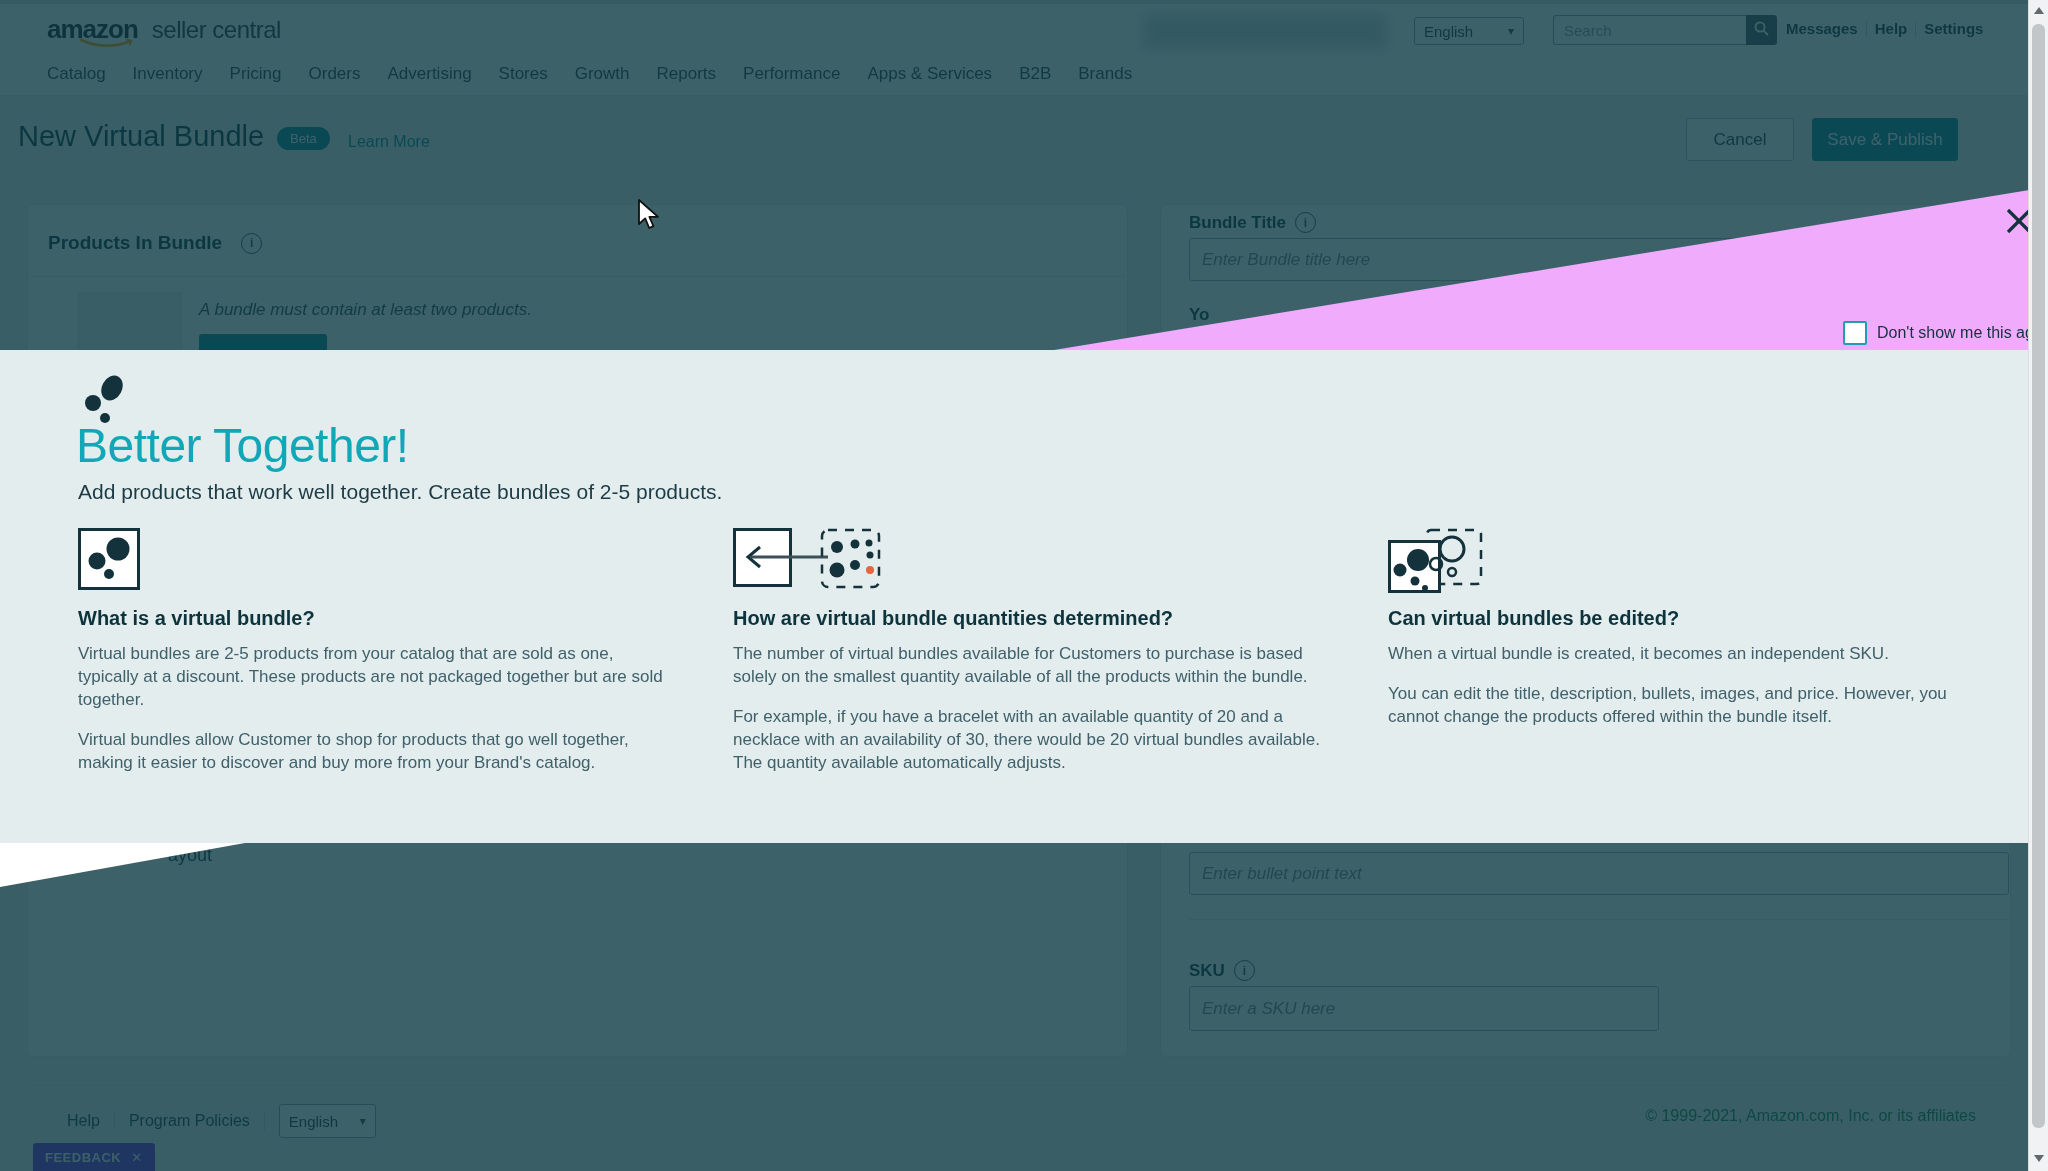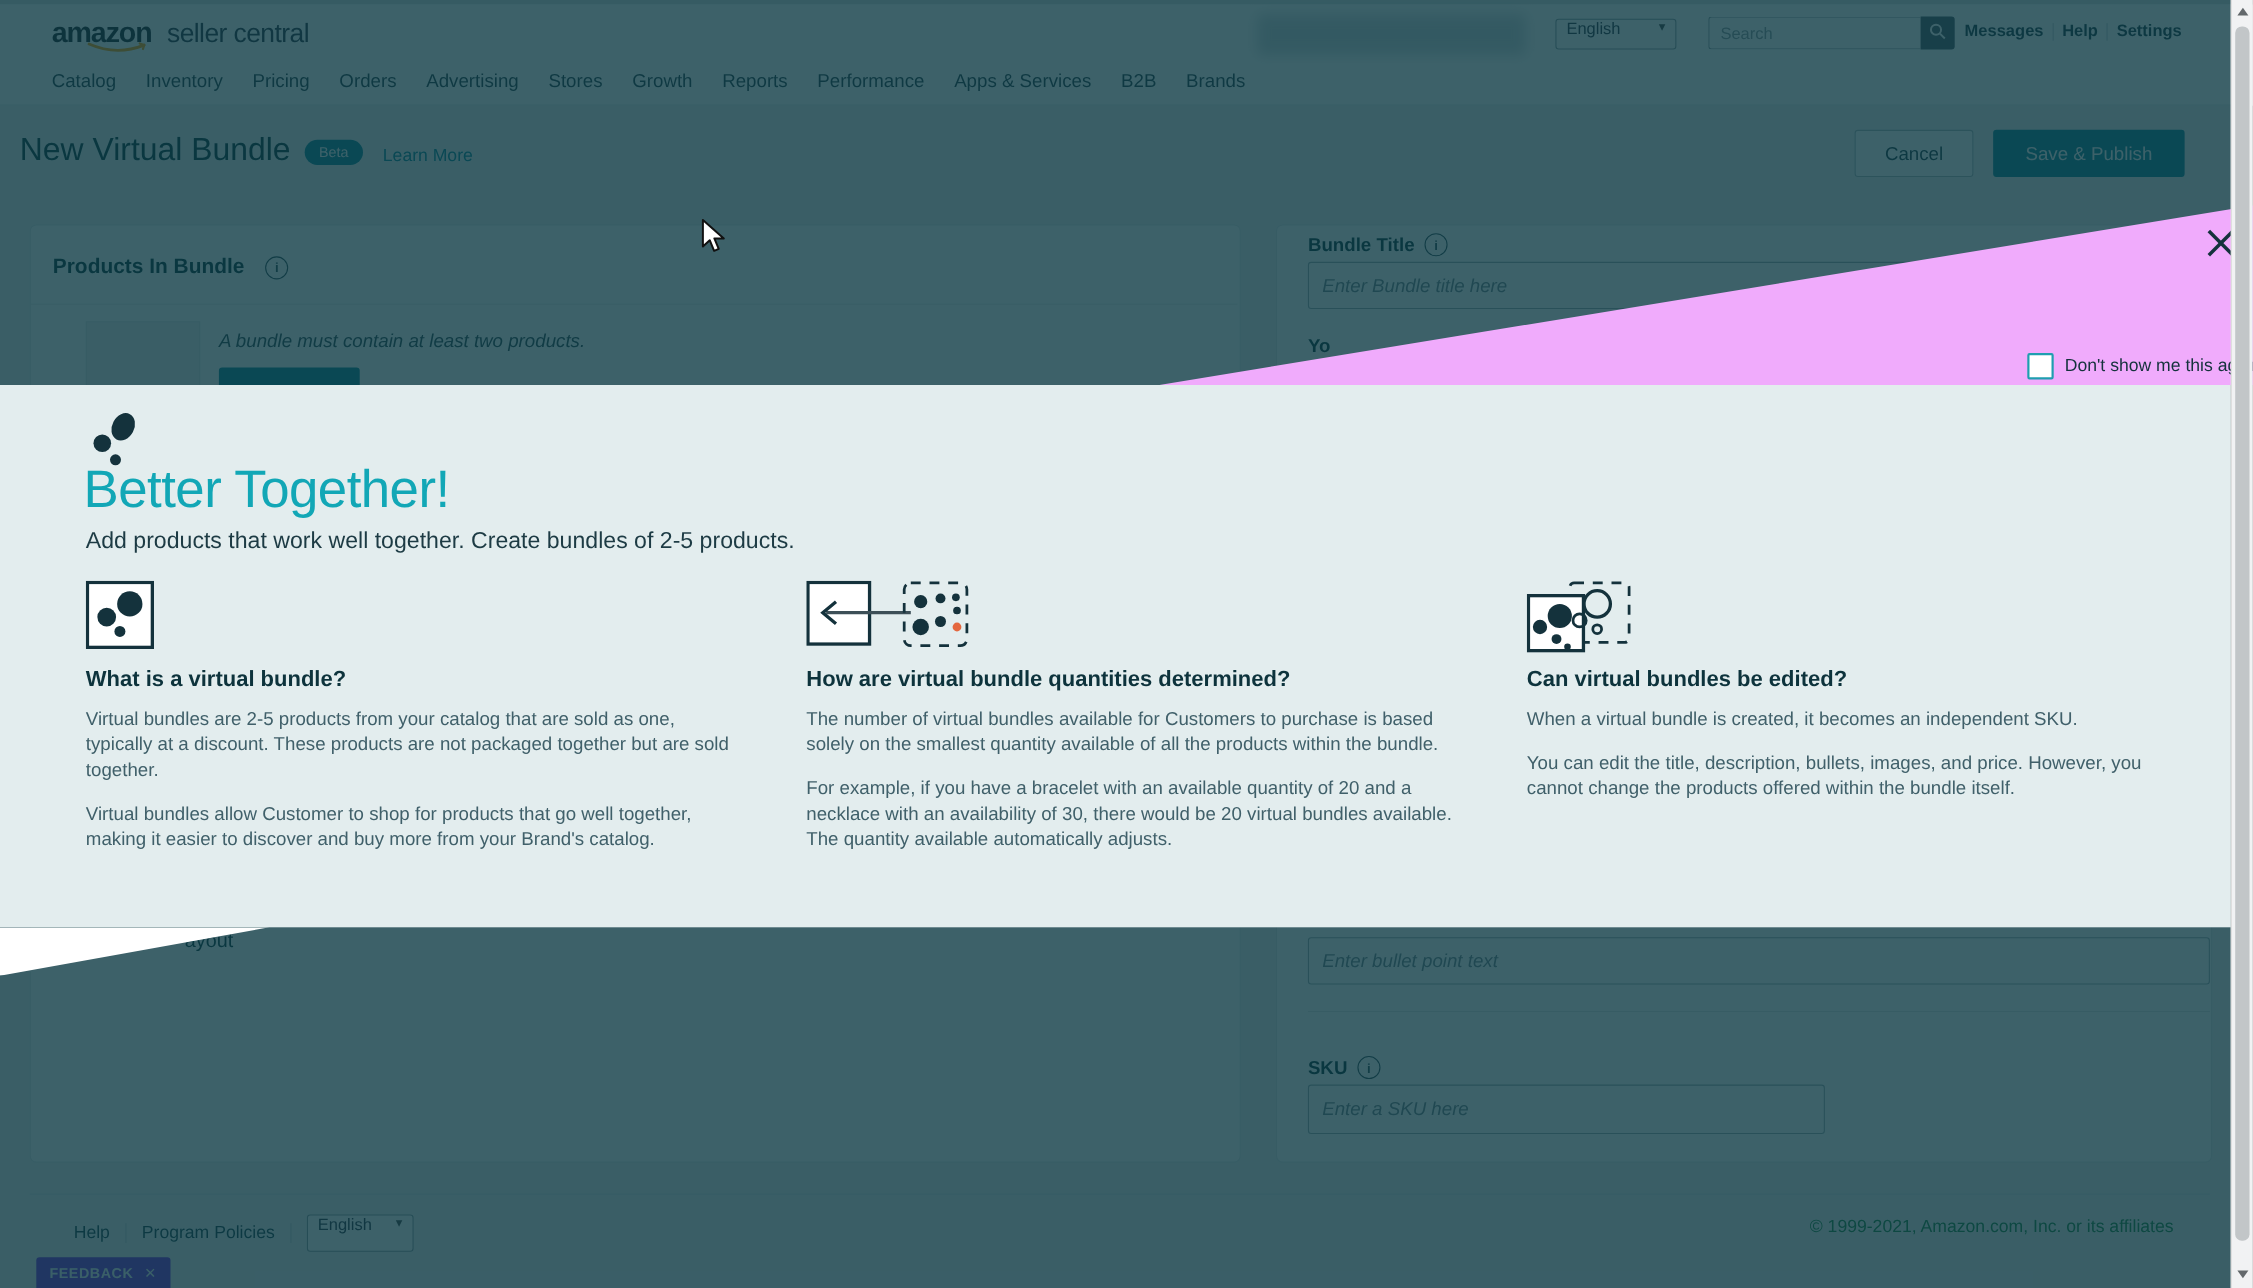--- a/index.html
+++ b/index.html
@@ -7,42 +7,42 @@
           font-family:"Liberation Sans",sans-serif;color:#12333d;}
   .abs{position:absolute;}
   
   .topstrip{left:0;top:0;width:2048px;height:4px;background:#d9e0e2;}
   .header{left:0;top:4px;width:2048px;height:91px;background:#fff;border-bottom:1px solid #e4e8e9;}
   .logo{left:47px;top:14px;font-size:26px;display:flex;align-items:baseline;gap:7px;cursor:pointer;}
   .logo .amz{font-weight:800;color:#131a22;letter-spacing:-1px;position:relative;}
   .logo .amz svg{position:absolute;left:2px;top:27px;}
   .logo .sfx{font-weight:400;color:#232f3e;font-size:24px;letter-spacing:-0.5px;}
   .blurbox{left:1143px;top:13px;width:244px;height:37px;background:#c9d4d8;border-radius:4px;filter:blur(6px);opacity:.9;}
-  .select{display:flex;align-items:flex-start;justify-content:space-between;background:#fff;border:1px solid #8b9aa0;border-radius:3px;
+  .select{display:flex;align-items:center;justify-content:space-between;background:#fff;border:1px solid #8b9aa0;border-radius:3px;
           font-size:15px;color:#232f3e;padding:0 9px;box-sizing:border-box;}
   .hselect{left:1414px;top:17px;width:110px;height:28px;}
   .chev{font-size:12px;color:#444;line-height:1;}
   .search{left:1553px;top:15px;display:flex;}
   .search input{width:193px;height:30px;border:1px solid #8b9aa0;border-right:none;border-radius:3px 0 0 3px;
           box-sizing:border-box;padding:0 10px;font-size:15px;font-family:inherit;background:#fff;color:#232f3e;}
   .search input::placeholder{color:#8a979c;font-style:normal;opacity:1;}
   .searchbtn{width:31px;height:30px;background:#47565f;border:none;border-radius:0 3px 3px 0;display:flex;
           align-items:center;justify-content:center;cursor:pointer;}
   .hlinks{left:1786px;top:20px;display:flex;align-items:center;font-size:15px;font-weight:bold;color:#12333d;}
   .hlinks .lk{cursor:pointer;}
   .hsep{width:1px;height:16px;background:#c6ced1;margin:0 8px;}
   .nav{left:47px;top:64px;display:flex;gap:27px;font-size:17px;color:#1b3840;}
   .nav span{cursor:pointer;}
   
   .h1{left:18px;top:120px;font-size:29px;color:#002f36;}
   .beta{left:277px;top:127px;background:#008296;color:#fff;font-size:13px;padding:4px 13px;border-radius:13px;}
   .learn{left:348px;top:133px;font-size:16px;color:#008296;cursor:pointer;}
   .btn{display:flex;align-items:center;justify-content:center;font-size:17px;border-radius:3px;box-sizing:border-box;cursor:pointer;}
   .cancel{left:1686px;top:118px;width:108px;height:43px;background:#fff;border:1px solid #aab7bb;color:#12333d;}
-  .save{left:1812px;top:118px;width:174px;height:43px;background:#008296;border:1px solid #008296;color:#fff;}
+  .save{left:1812px;top:118px;width:146px;height:43px;background:#008296;border:1px solid #008296;color:#fff;}
   
   .card{background:#fff;border:1px solid #dfe5e7;border-radius:6px;}
   .leftcard{left:27px;top:204px;width:1099px;height:851px;}
   .cardtitle{left:48px;top:232px;font-size:19px;font-weight:bold;color:#002f36;display:flex;align-items:center;gap:19px;}
   .iicon{display:inline-flex;width:19px;height:19px;border:1.5px solid #2a4a53;border-radius:50%;font-size:12px;
          align-items:center;justify-content:center;font-weight:bold;color:#2a4a53;font-style:normal;}
   .carddiv{left:28px;top:276px;width:1097px;height:1px;background:#e6ebec;}
   .imgph{left:78px;top:292px;width:102px;height:106px;background:#edf0f1;border:1px solid #e0e5e6;}
   .emptymsg{left:199px;top:300px;font-size:17px;font-style:italic;color:#26454e;text-align:right;}
   .addbtn{left:199px;top:334px;width:128px;height:46px;background:#008296;border-radius:3px;}

